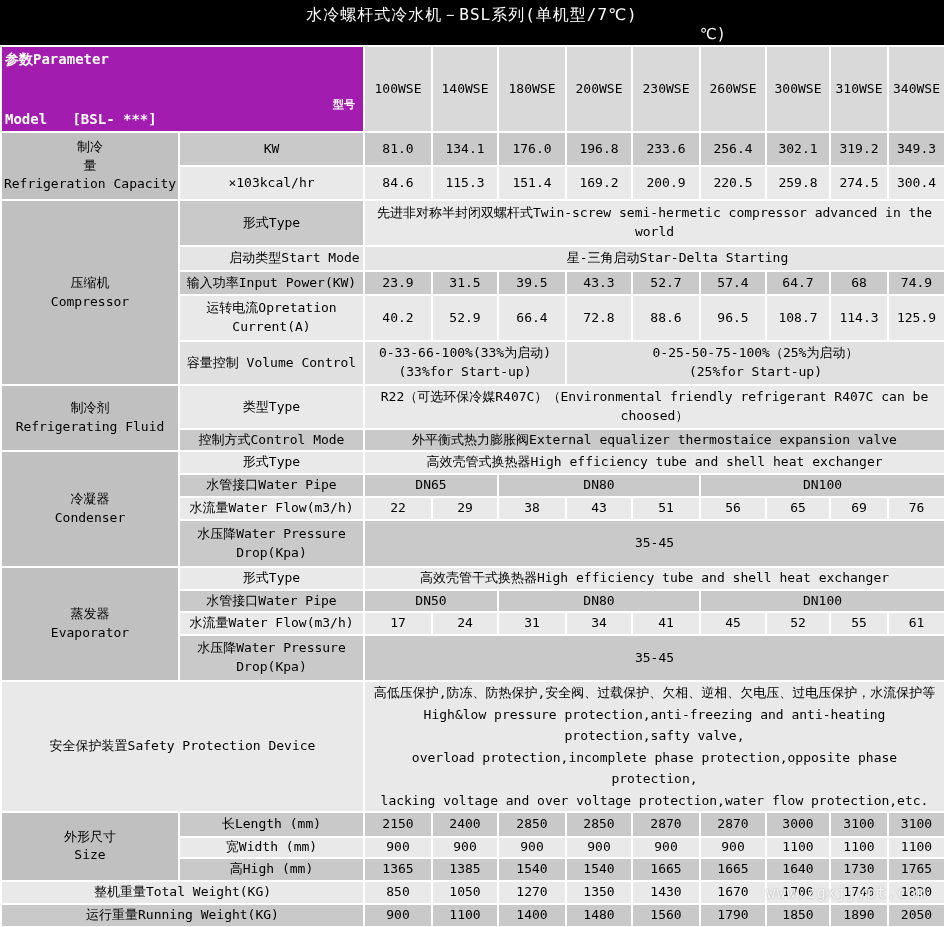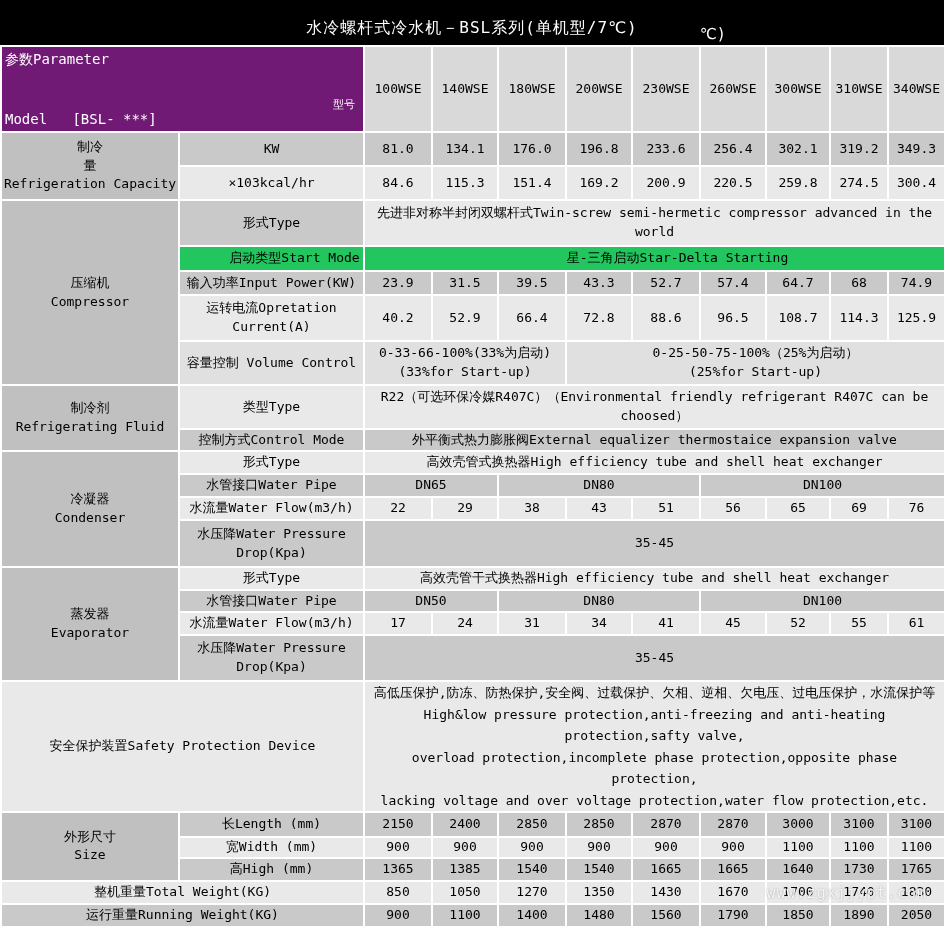--- a/index.html
+++ b/index.html
@@ -1,31 +1,31 @@
 <!DOCTYPE html>
 <html><head>
 <meta charset="utf-8">
 <style>
   html,body{margin:0;padding:0;background:#fff;}
   body{width:944px;font-family:"DejaVu Sans Mono","DejaVu Sans",sans-serif;color:#000;}
   .page{position:relative;width:944px;height:927px;background:#fff;overflow:hidden;}
   .titlebar{height:45px;background:#000;color:#fff;position:relative;}
-  .titlebar .t1{text-align:center;font-size:16px;padding-top:18px;letter-spacing:1px;}
+  .titlebar .t1{text-align:center;font-size:16px;padding-top:5px;letter-spacing:1px;}
   .titlebar .t2{position:absolute;left:700px;top:25px;font-size:15px;}
   table{border-collapse:collapse;table-layout:fixed;width:944px;}
   td{border:2px solid #fff;font-size:13px;text-align:center;vertical-align:middle;padding:0 1px;overflow:hidden;line-height:1.45;}
-  .corner{background:#701a75;position:relative;color:#fff;text-align:center;}
+  .corner{background:#a21caf;position:relative;color:#fff;text-align:center;font-weight:bold;}
   .corner .p{position:absolute;top:2px;left:3px;font-size:14px;}
   .corner .m{position:absolute;right:8px;top:50px;font-size:11px;}
   .corner .c{position:absolute;left:3px;bottom:2px;font-size:14px;white-space:pre;}
   .mh{background:#d9d9d9;margin-left:29px;}
   .cat{background:#c0c0c0;white-space:pre-line;font-size:13px;}
   .dark{background:#c9c9c9;}
   .light{background:#e9e9e9;}
-  .med{background:#22c55e;padding-left:47px;}
+  .med{background:#e5e5e5;padding-left:47px;}
   .vol{background:#e0e0e0;}
   .pre{white-space:pre-line;}
   .safety-val{line-height:21.5px;}
   .wm{position:absolute;top:884px;right:17px;color:#f4f4f4;font-size:15px;letter-spacing:1px;text-shadow:0 0 2px rgba(120,120,120,.6);}
 </style>
 </head>
 <body>
 
 <div class="page">
 

